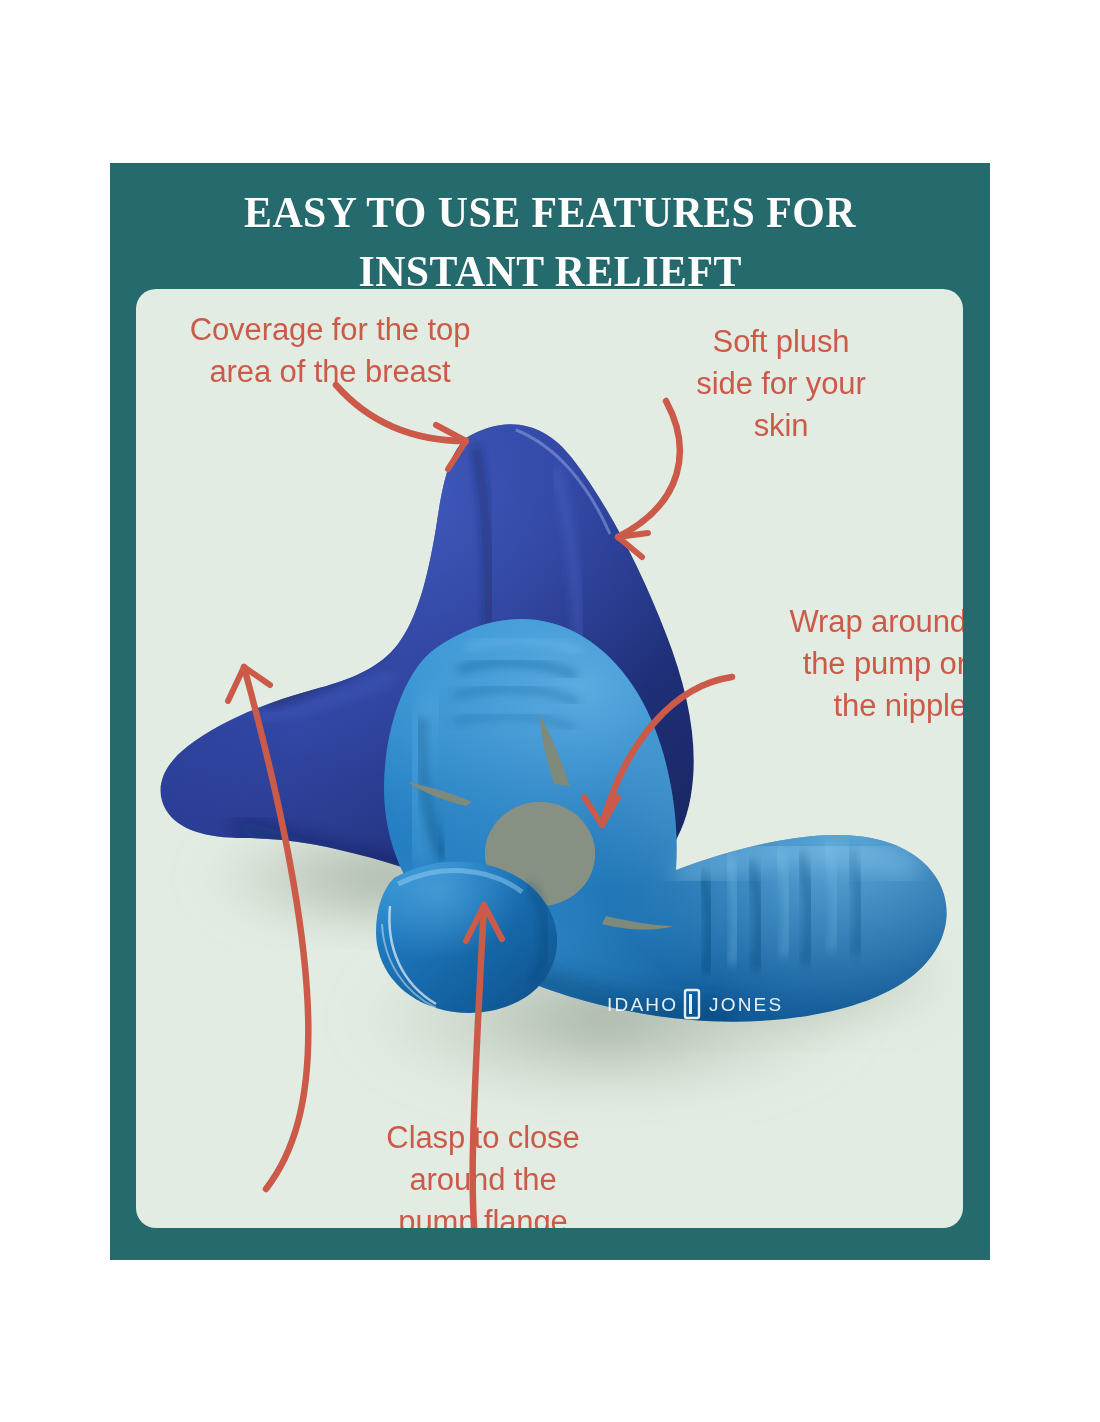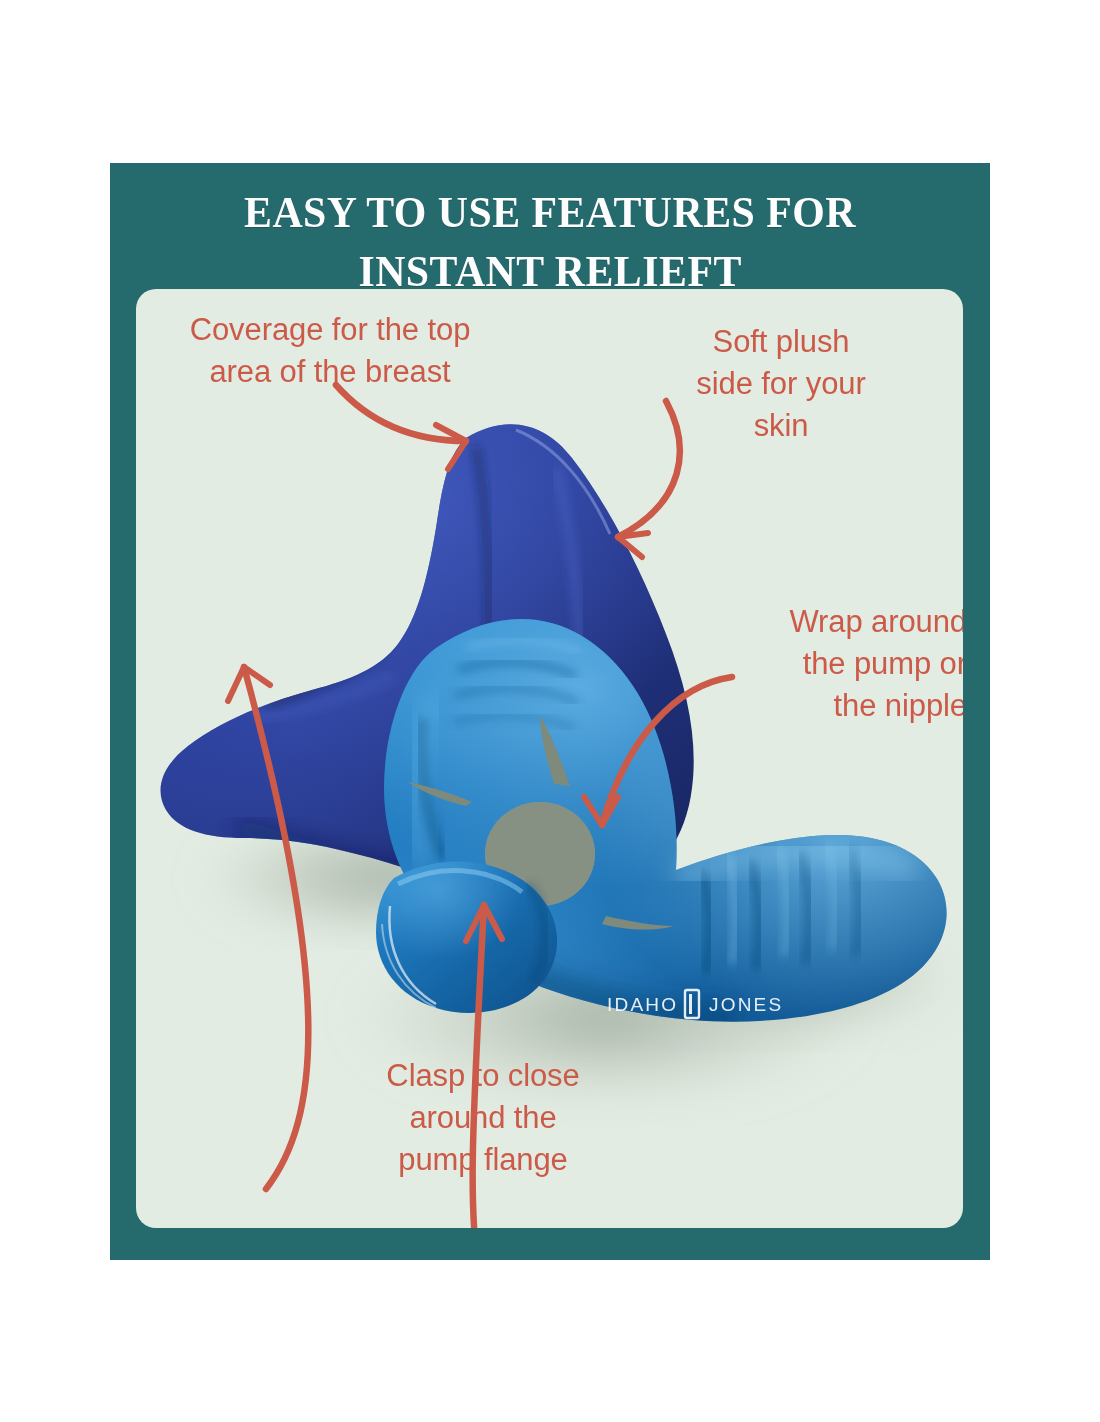--- a/index.html
+++ b/index.html
@@ -31,21 +31,21 @@
   .lbl{position:absolute;color:#CC5A49;font-weight:normal;font-size:31px;
        line-height:1.35;letter-spacing:-.1px;white-space:pre-line;}
   .lbl.c{text-align:center;}
   .lbl.r{text-align:center;}
 
   #lbl-top   {left:14px;  top:20px;  width:360px;}
   #lbl-plush {left:520px; top:32px;  width:250px;}
   #lbl-wrap  {left:586px; top:312px; width:245px;text-align:right;}
   #lbl-side  {left:6px;   top:580s;  width:285px;}
   #lbl-side  {left:6px;   top:580px; width:285px;}
-  #lbl-clasp {left:202px; top:766px; width:290px;}
+  #lbl-clasp {left:202px; top:828px; width:290px;}
 
   
   #arrows{position:absolute;left:0;top:0;width:827px;height:939px;pointer-events:none;}
 </style>
 </head>
 <body>
 
 <div id="infographic"></div>
 
 <div id="title">

